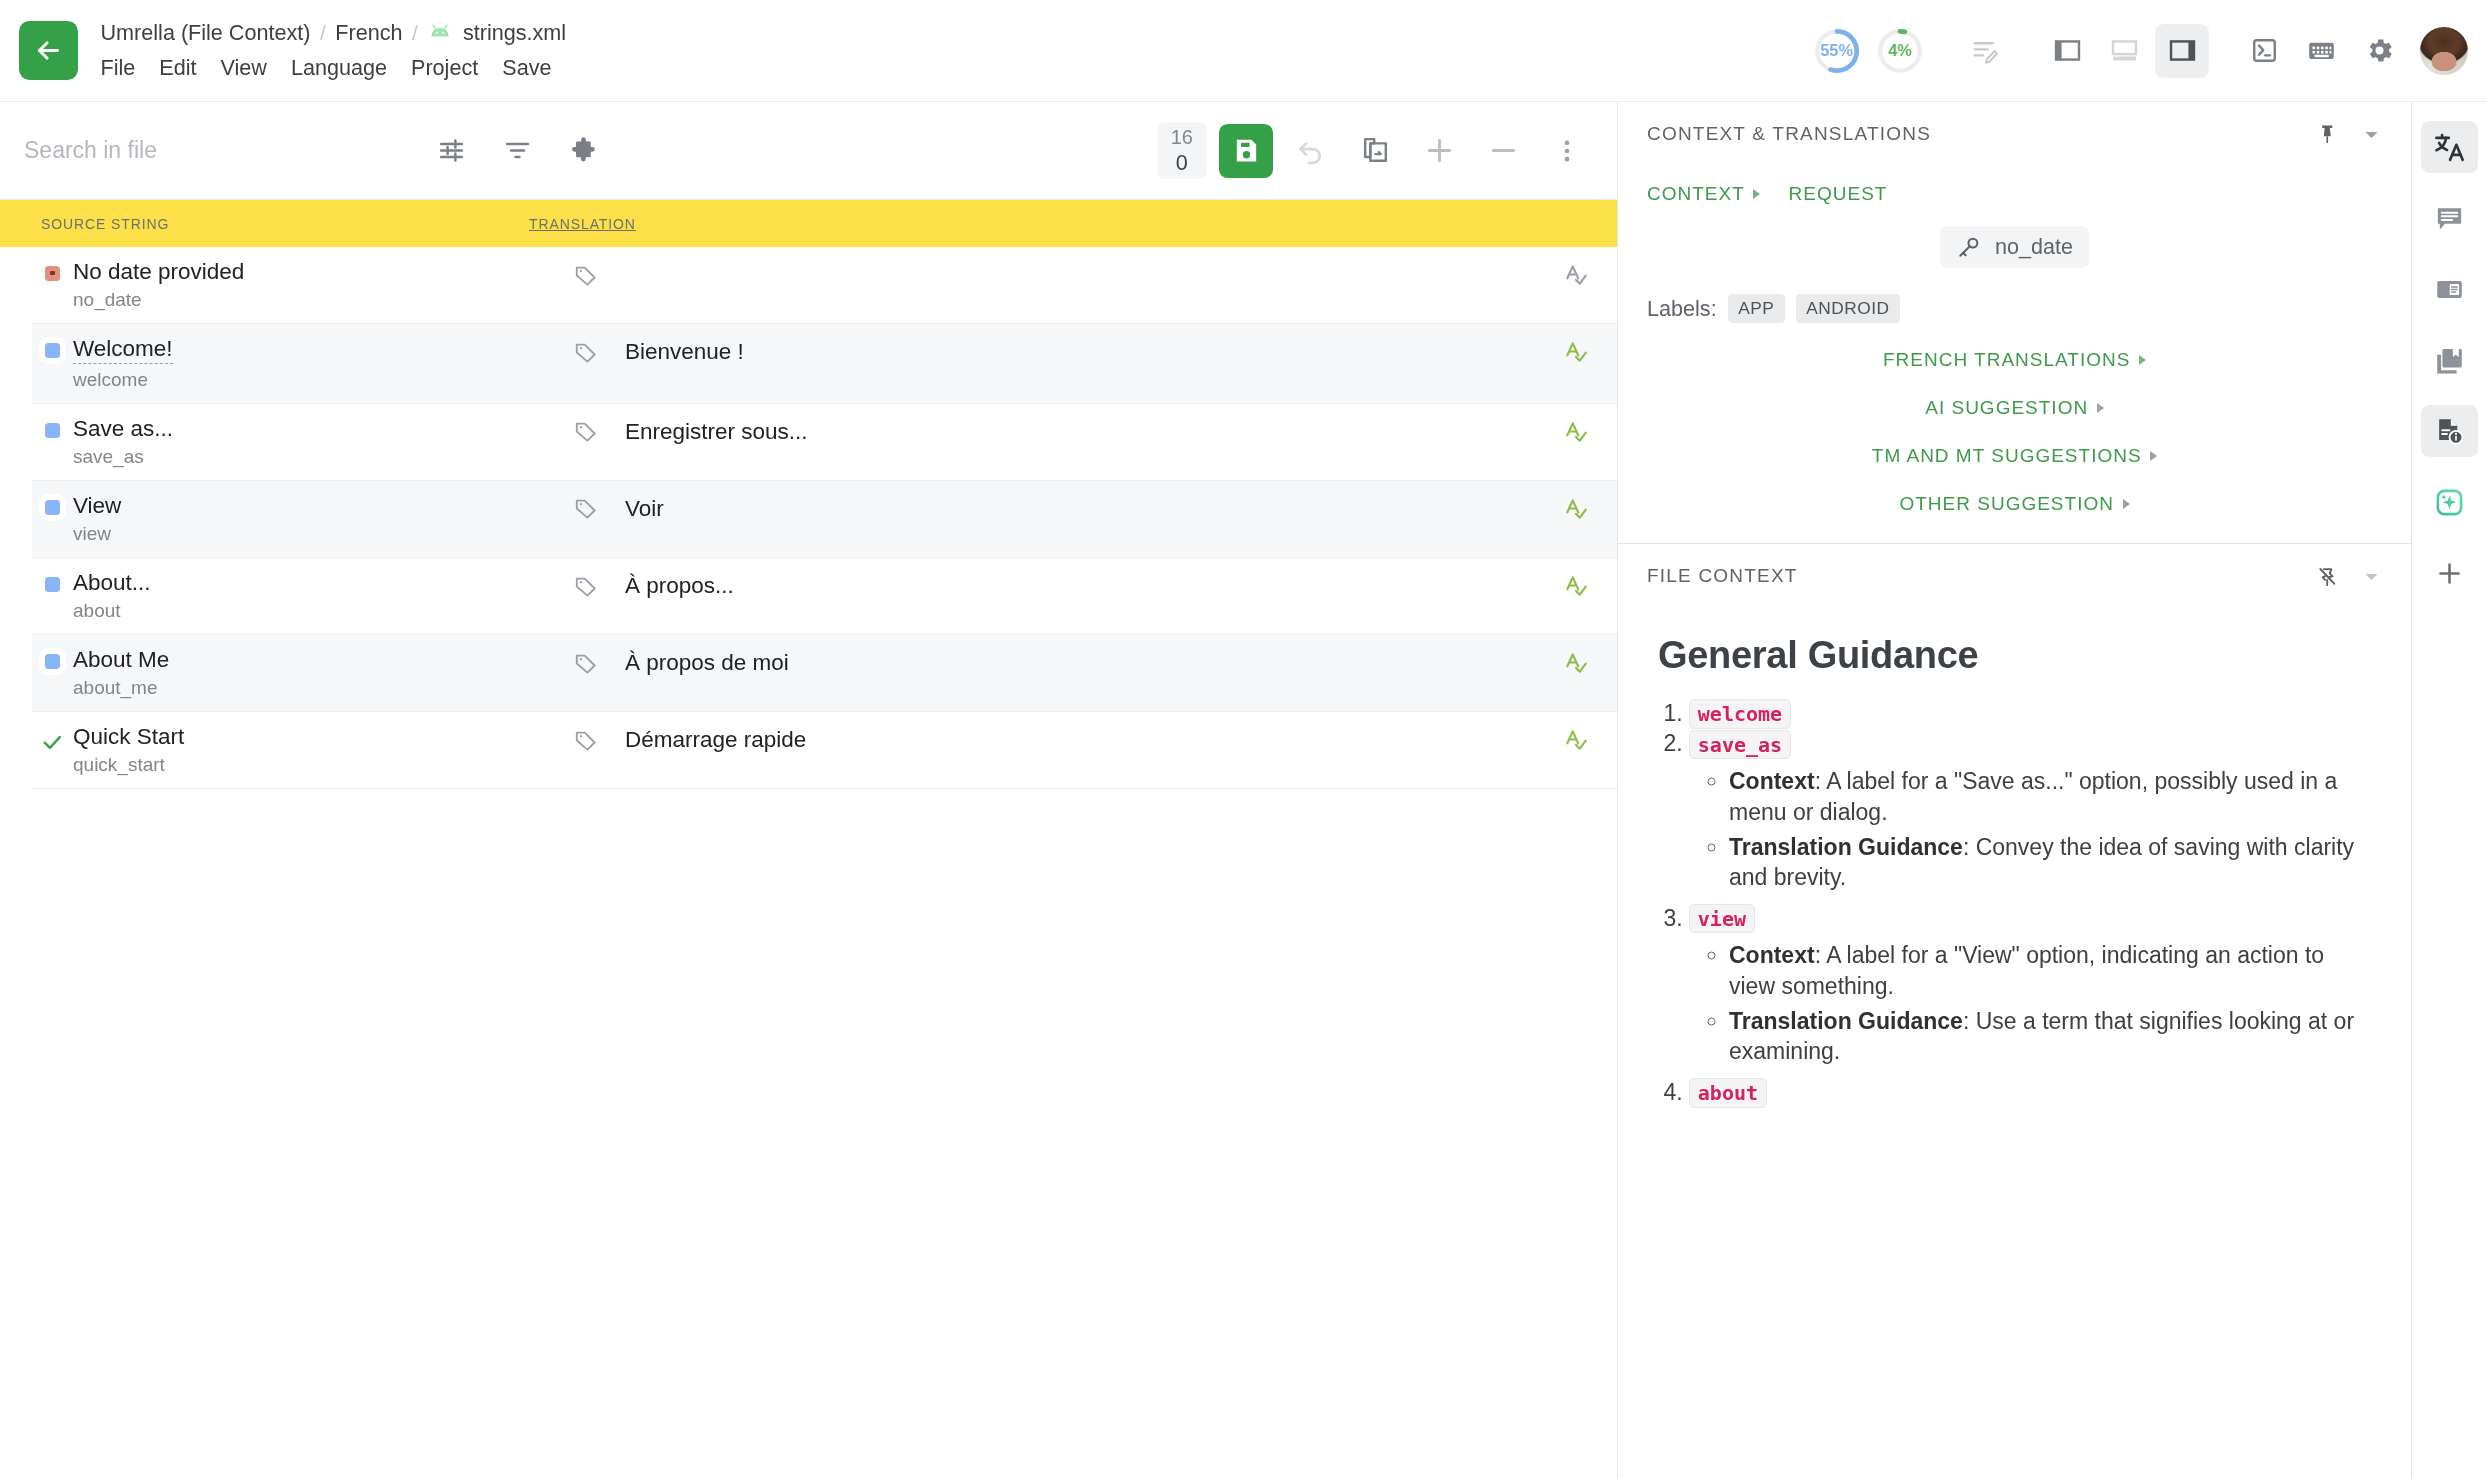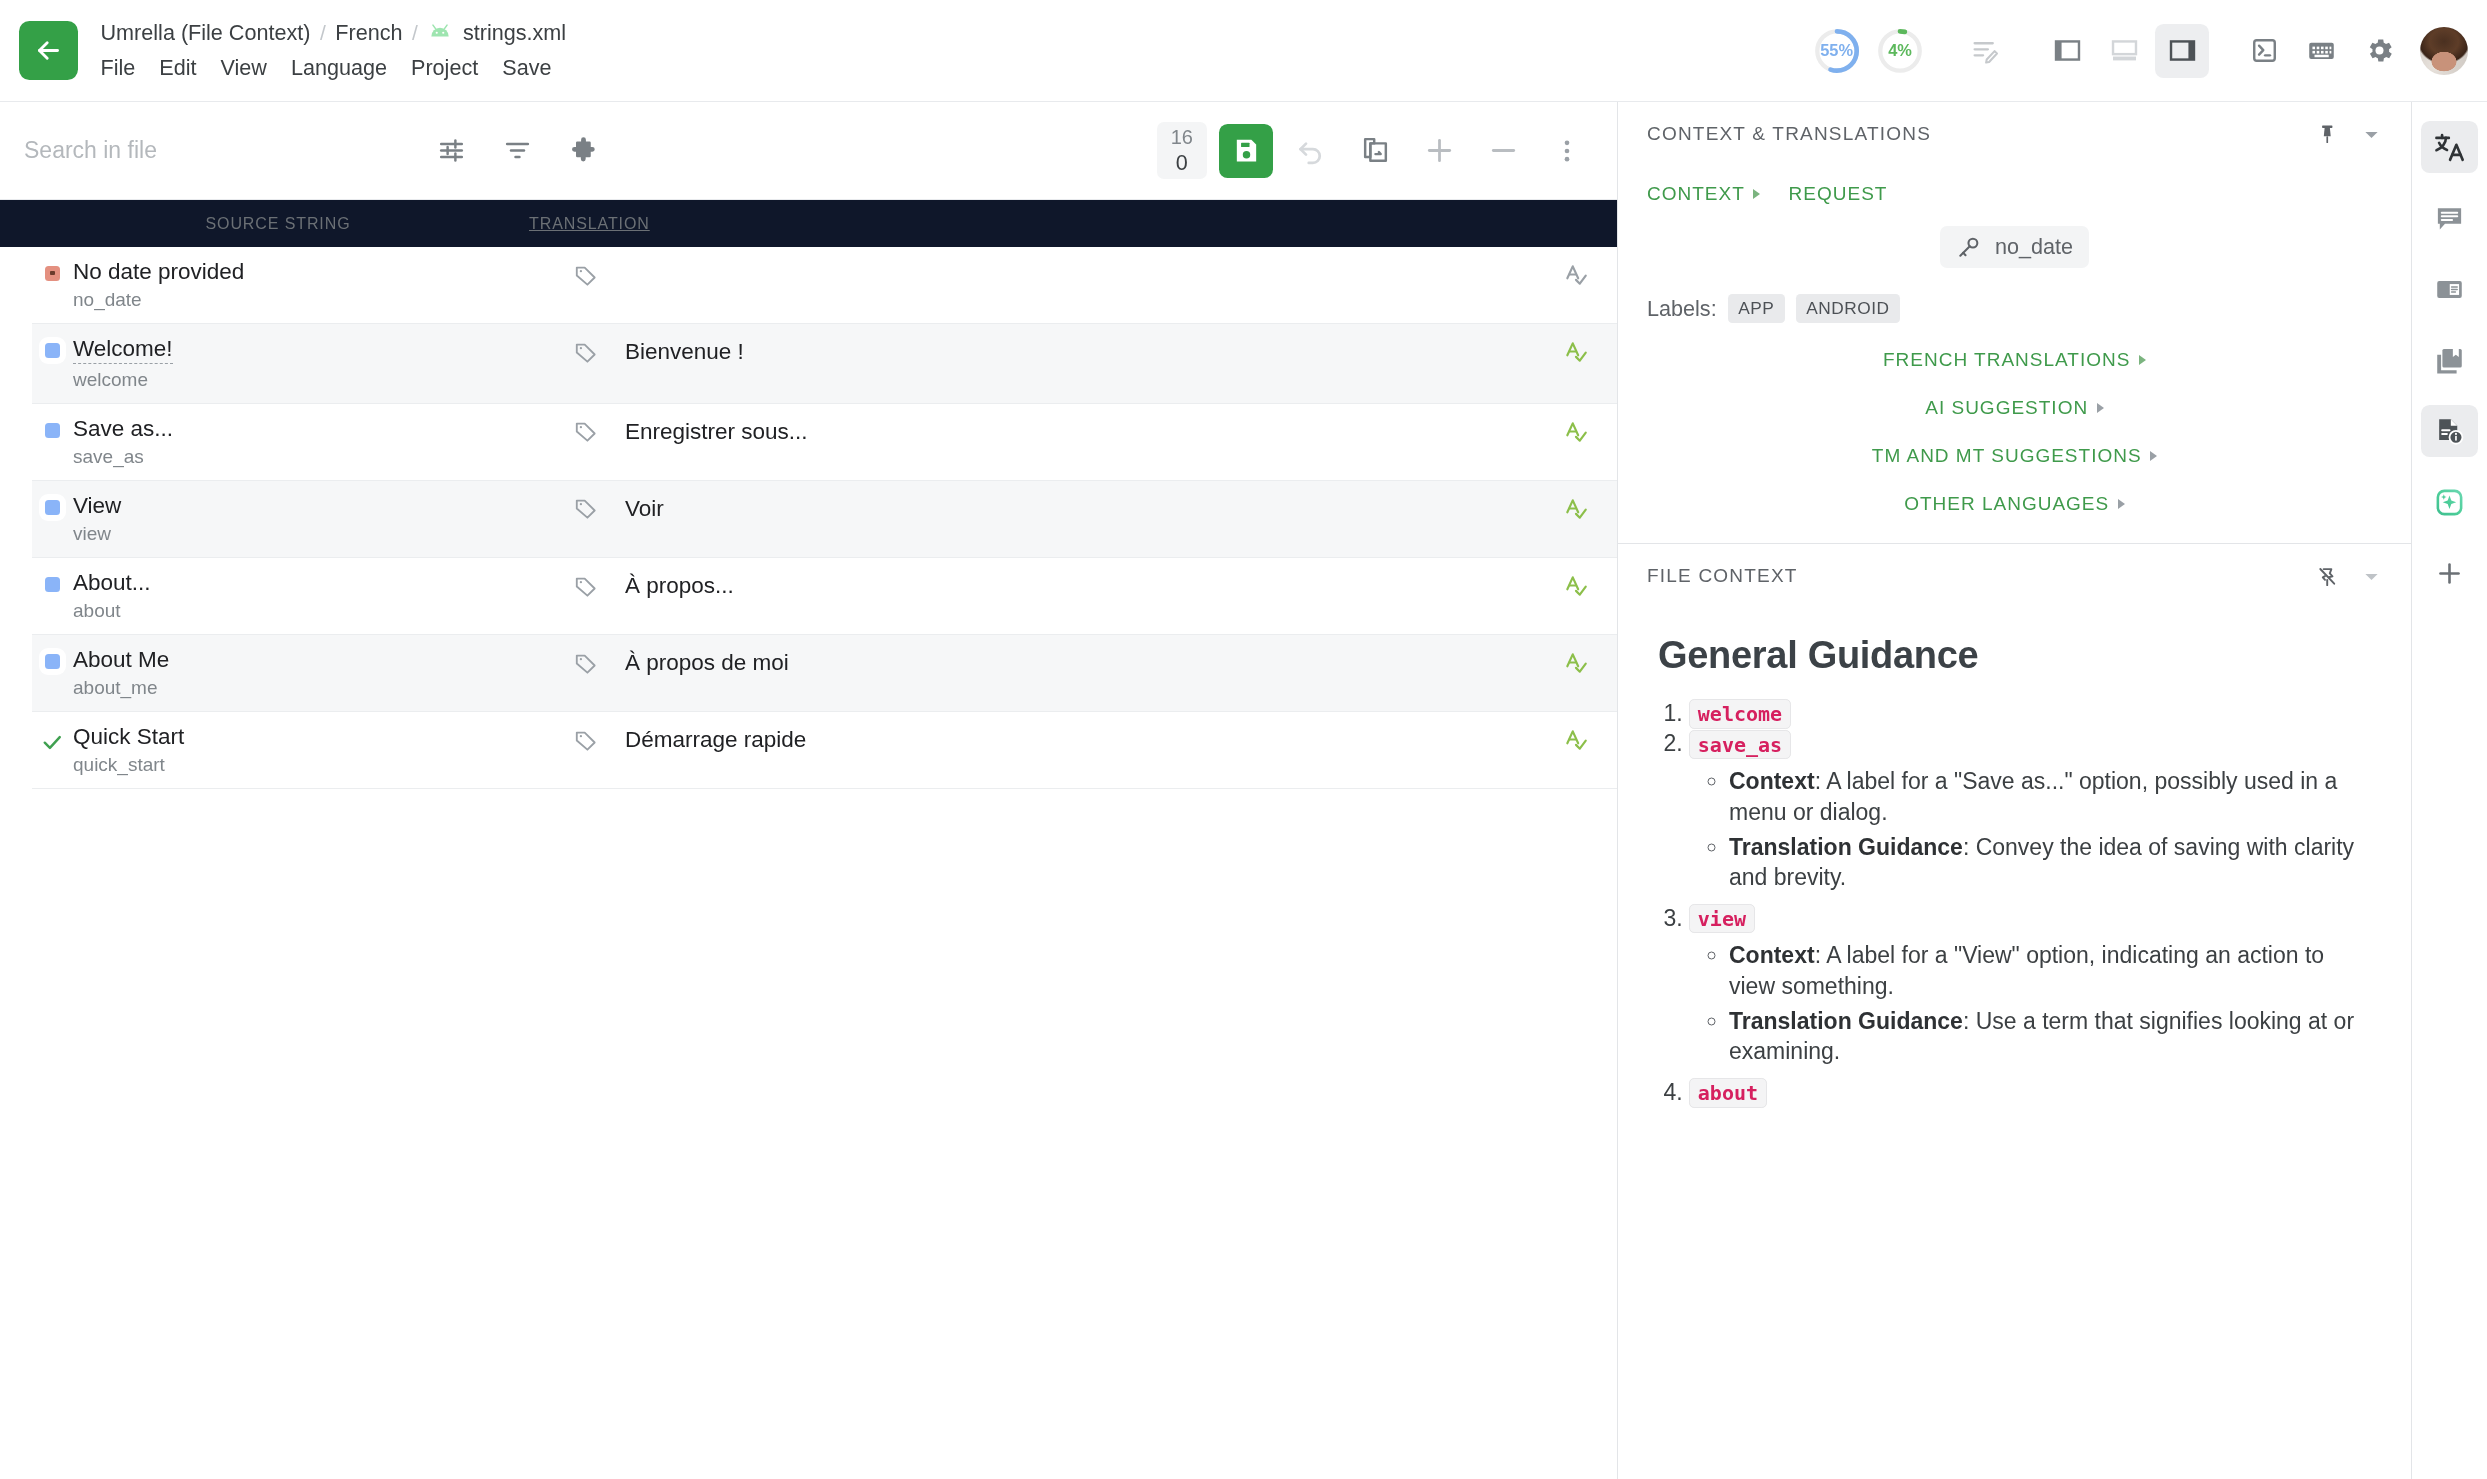--- a/index.html
+++ b/index.html
@@ -73,22 +73,22 @@
   }
   .count-box .n1 { font-size: 20px; color: #80868b; }
   .count-box .n2 { font-size: 21.6px; color: #3c4043; }
   .save-btn {
     width: 54px; height: 54px; border-radius: 8.6px; background: #34a047;
     display: flex; align-items: center; justify-content: center; cursor: pointer; border: none;
   }
 
   
   .thead {
-    height: 48px; flex: 0 0 48px; background: #0f172a; display: flex; align-items: center;
-    font-size: 16px; letter-spacing: 0.9px; color: #6b7075; border-top: 0.9px solid #e8eaed; text-align: center;
+    height: 48px; flex: 0 0 48px; background: #fde047; display: flex; align-items: center;
+    font-size: 14px; letter-spacing: 0.9px; color: #6b7075; border-top: 0.9px solid #e8eaed;
   }
   .th-src { padding-left: 41px; width: 515px; flex: 0 0 515px; }
   .th-trn { padding-left: 14px; text-decoration: underline; }
   .rows { flex: 1; overflow: hidden; background: #fff; }
   .row {
     display: flex; align-items: flex-start; position: relative;
     border-bottom: 0.9px solid #ebedef; min-height: 61px; cursor: pointer; margin-left: 32px;
   }
   .row.alt { background: #f6f7f8; }
   .row.plain { background: #fff; }
@@ -615,21 +615,21 @@
           </span>
         </div>
         <div class="sect">
           <span class="sect-btn">
             <span>TM AND MT SUGGESTIONS</span>
             <i class="caret caret-dk"></i>
           </span>
         </div>
         <div class="sect">
           <span class="sect-btn">
-            <span>OTHER LANGUAGES</span>
+            <span>OTHER SUGGESTION</span>
             <i class="caret caret-dk"></i>
           </span>
         </div>
       </div>
 
       <div class="ctx-bot">
         <div class="panel-head">
           <div class="panel-title">FILE CONTEXT</div>
           <div class="panel-head-icons">
             <span class="ph-ic">

